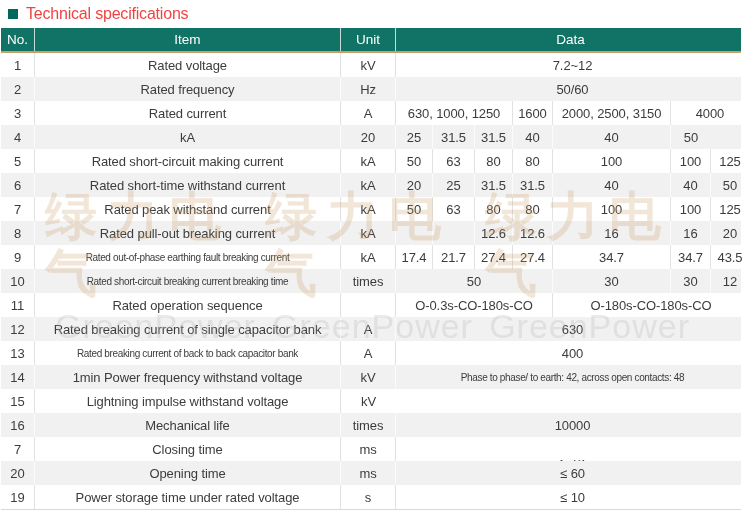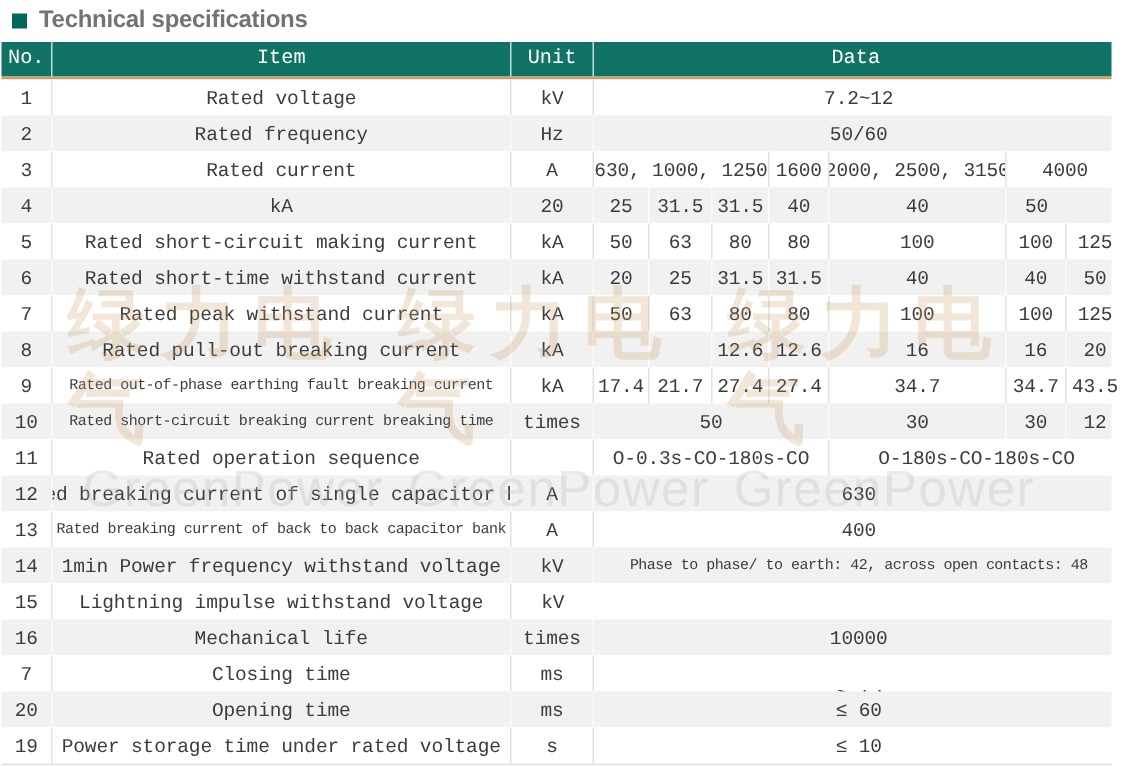--- a/index.html
+++ b/index.html
@@ -18,28 +18,28 @@
     display:flex;align-items:center;gap:8px;
     height:20px;
   }
   .bullet{
     width:10px;height:10px;
     background:#00695b;
     display:inline-block;
   }
   .title-text{
     font-size:16px;
-    font-weight:bold;
-    color:#737373;
+    font-weight:normal;
+    color:#ef4444;
     letter-spacing:-0.2px;
   }
 
   
   .spec-table{
-    position:absolute;top:28px;left:1px;width:740px;font-family:Liberation Mono, monospace;
+    position:absolute;top:28px;left:1px;width:740px;
   }
   .thead{
     display:grid;
     grid-template-columns:34px 306px 55px 349px;
     height:23px;
     background:#117266;
     color:#ffffff;
   }
   .th{
     display:flex;align-items:center;justify-content:center;

